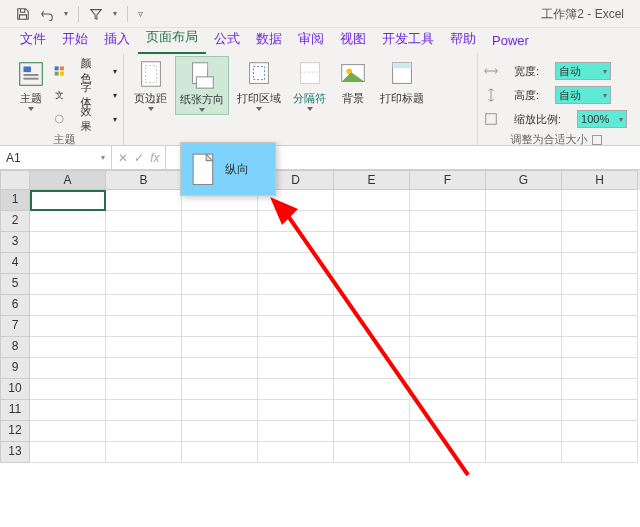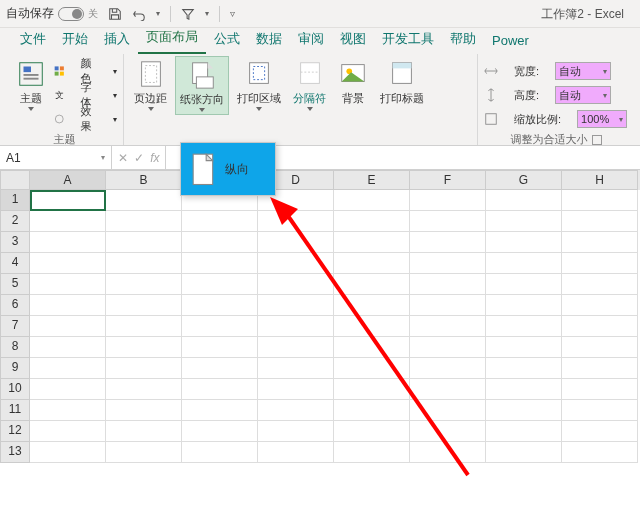--- a/index.html
+++ b/index.html
@@ -10,39 +10,39 @@
   .titlebar .auto-save { display: flex; align-items: center; gap: 4px; }
   .toggle { width: 26px; height: 14px; border: 1px solid #888; border-radius: 7px; position: relative; }
   .toggle::after { content: ""; width: 10px; height: 10px; background: #888; border-radius: 50%; position: absolute; top: 1px; right: 1px; }
   .qat { display: flex; align-items: center; gap: 10px; margin-left: 10px; }
   .qat svg { width: 14px; height: 14px; }
   .qat .sep { width: 1px; height: 16px; background: #ccc; }
   .doc-title { position: absolute; right: 16px; top: 6px; font-size: 12px; color: #555; }
 
   
   .tabs { height: 26px; display: flex; align-items: flex-end; padding-left: 12px; background: #f3f2f1; }
-  .tab { padding: 4px 8px 6px; font-size: 13px; color: #0f766e; cursor: pointer; }
+  .tab { padding: 4px 8px 6px; font-size: 13px; color: #6d28d9; cursor: pointer; }
   .tab.active { color: #217346; border-bottom: 2px solid #217346; font-weight: 400; }
 
   
   .ribbon { height: 92px; background: #f3f2f1; border-bottom: 1px solid #d0d0d0; display: flex; padding: 0 6px; }
   .group { border-right: 1px solid #d8d8d8; padding: 2px 6px; display: flex; flex-direction: column; justify-content: space-between; }
   .group-body { display: flex; align-items: flex-start; gap: 4px; flex: 1; }
   .group-label { font-size: 11px; color: #666; text-align: center; padding: 2px 0; display: flex; justify-content: center; align-items: center; gap: 4px; }
   .group-label .launcher { width: 10px; height: 10px; border: 1px solid #999; display: inline-block; }
 
   .big-btn { display: flex; flex-direction: column; align-items: center; gap: 2px; padding: 2px 4px; cursor: pointer; }
   .big-btn.pressed { background: #d0e8d8; border: 1px solid #a0c8b0; }
   .big-btn .ic { width: 30px; height: 32px; display: flex; align-items: center; justify-content: center; }
   .big-btn span { font-size: 11px; line-height: 1.1; text-align: center; }
   .big-btn .caret { width: 0; height: 0; border-left: 3px solid transparent; border-right: 3px solid transparent; border-top: 4px solid #666; margin-top: 1px; }
 
   .small-row { display: flex; align-items: center; gap: 16px; font-size: 11px; height: 22px; }
   .small-row svg { width: 14px; height: 14px; }
-  .combo { height: 18px; border: 1px solid #aaa; background: #f0abfc; font-size: 11px; padding: 0 3px; display: flex; align-items: center; justify-content: space-between; gap: 2px; }
+  .combo { height: 18px; border: 1px solid #aaa; background: #5eead4; font-size: 11px; padding: 0 3px; display: flex; align-items: center; justify-content: space-between; gap: 2px; }
   .combo .dd { font-size: 8px; color: #666; }
 
   .disabled { color: #0f766e; }
 
   
   .fbar { height: 24px; display: flex; align-items: stretch; border-bottom: 1px solid #d0d0d0; background: #fff; }
   .namebox { width: 112px; border-right: 1px solid #d0d0d0; display: flex; align-items: center; padding: 0 6px; justify-content: space-between; }
   .namebox .dd { font-size: 8px; color: #888; }
   .fx-icons { display: flex; align-items: center; gap: 6px; padding: 0 6px; border-right: 1px solid #d0d0d0; color: #aaa; }
 
@@ -53,37 +53,32 @@
   .ch { width: 76px; border: 1px solid #ccc; border-left: none; text-align: center; font-size: 12px; color: #333; line-height: 18px; }
   .ch.sel { background: #d8d8d8; }
   .rows { display: flex; flex-direction: column; }
   .row { display: flex; height: 21px; }
   .rh { width: 30px; border: 1px solid #ccc; border-top: none; text-align: center; font-size: 12px; background: #e8e8e8; line-height: 19px; }
   .rh.sel { background: #d8d8d8; }
   .cell { width: 76px; border-right: 1px solid #ddd; border-bottom: 1px solid #ddd; }
   .cell.active { outline: 2px solid #217346; outline-offset: -2px; }
 
   
-  .menu { position: absolute; left: 180px; top: 142px; width: 96px; background: #0ea5e9; border: 1px solid #c8c8c8; box-shadow: 2px 2px 6px rgba(0,0,0,0.2); text-align: right; }
+  .menu { position: absolute; left: 180px; top: 142px; width: 96px; background: #7dd3fc; border: 1px solid #c8c8c8; box-shadow: 2px 2px 6px rgba(0,0,0,0.2); text-align: right; }
   .menu-item { display: flex; align-items: center; gap: 8px; padding: 10px 10px; cursor: pointer; }
   .menu-item .mic { width: 26px; height: 32px; display: flex; align-items: center; justify-content: center; }
   .menu-item span { font-size: 12px; }
 
   
   .arrow { position: absolute; left: 268px; top: 195px; pointer-events: none; }
 </style>
 </head>
 <body>
 
 <div class="titlebar">
-  <div class="auto-save">
-    <span>自动保存</span>
-    <div class="toggle"></div>
-    <span style="font-size:10px;color:#888">关</span>
-  </div>
   <div class="qat">
     <svg viewBox="0 0 16 16">
         <path fill="none" stroke="#555" stroke-width="1.2" d="M2 2h9l3 3v9H2z M5 2v4h5V2 M4 14v-5h8v5"></path>
       </svg>
     <svg viewBox="0 0 16 16">
         <path fill="none" stroke="#555" stroke-width="1.2" d="M4 5l-2 3 2 3 M2 8h8a4 4 0 0 1 0 8"></path>
       </svg>
     <span style="font-size:8px;color:#666">▾</span>
     <span class="sep"></span>
     <svg viewBox="0 0 16 16">

